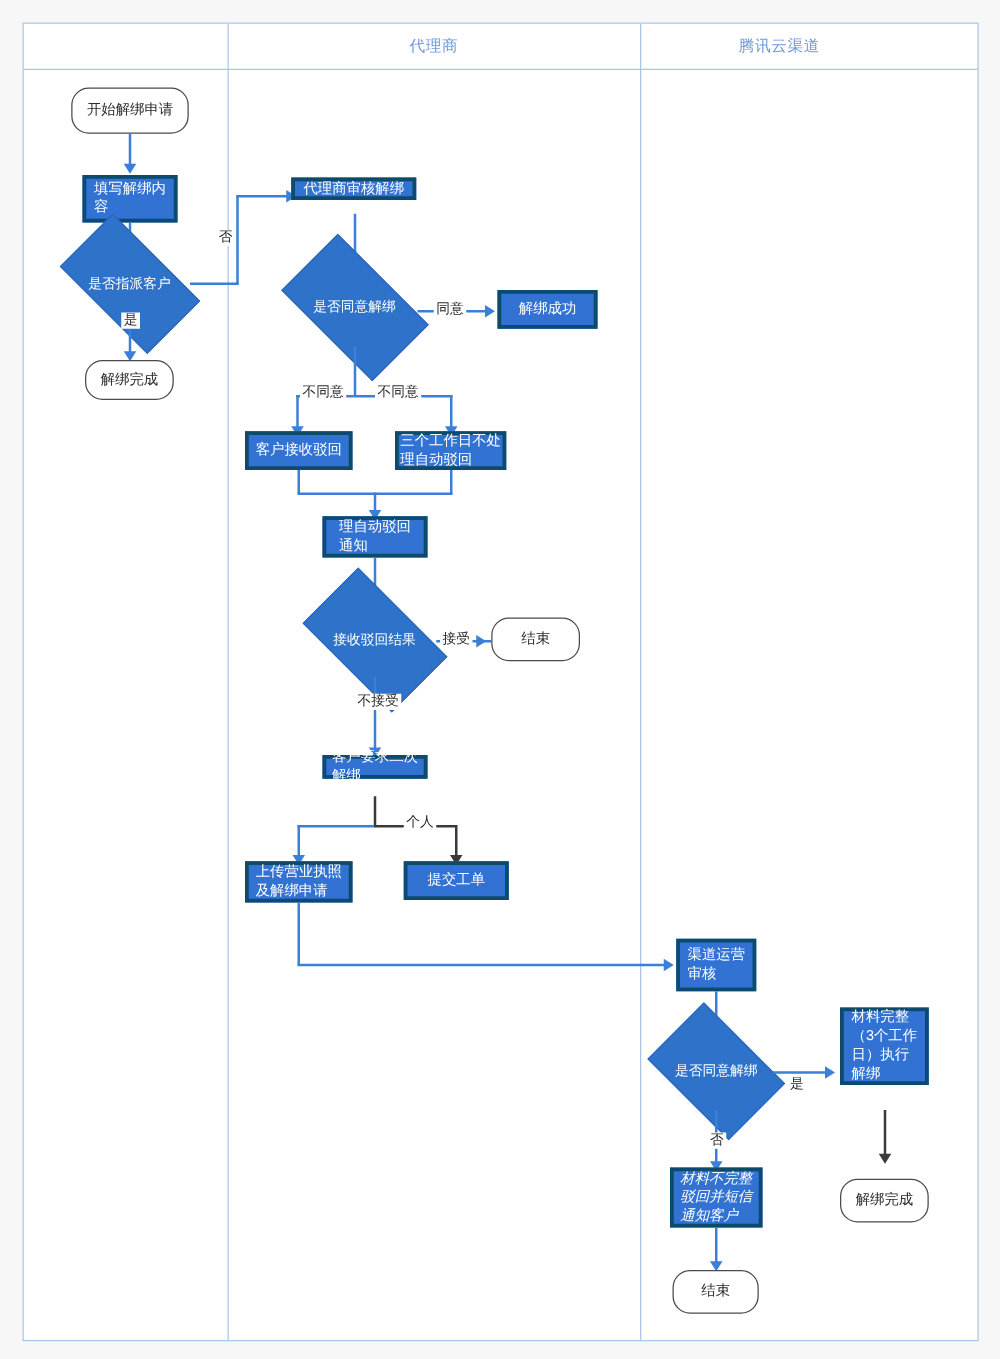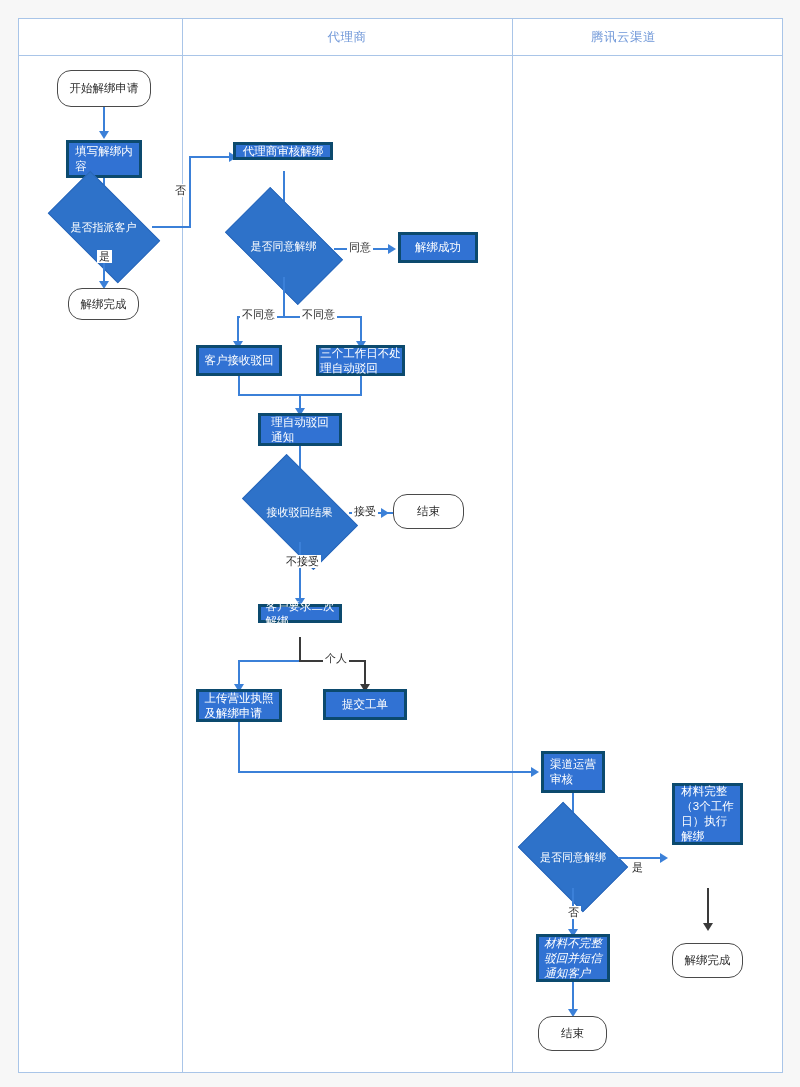--- a/index.html
+++ b/index.html
@@ -263,21 +263,21 @@
 
   <div class="node decision" style="left:528px;top:826px;width:90px;height:62px;">
     <div class="dia-shape"></div>
     <div class="dia-text">是否同意解绑</div>
   </div>
 
   <div class="ln h" style="left:618px;top:857px;width:46px;"></div>
   <div class="arrow right" style="left:660px;top:853px;"></div>
   <div class="edge-label" style="left:630px;top:861px;">是</div>
 
-  <div class="node process" style="left:672px;top:783px;width:71px;height:62px;">材料完整
+  <div class="node process" style="left:672px;top:806px;width:71px;height:62px;">材料完整
 （3个工作
 日）执行
 解绑</div>
 
   <div class="ln v dark" style="left:707px;top:888px;height:38px;"></div>
   <div class="arrow down dark" style="left:703px;top:923px;"></div>
 
   <div class="node terminator" style="left:672px;top:943px;width:71px;height:35px;">解绑完成</div>
 
   <div class="ln v" style="left:572px;top:888px;height:44px;"></div>

